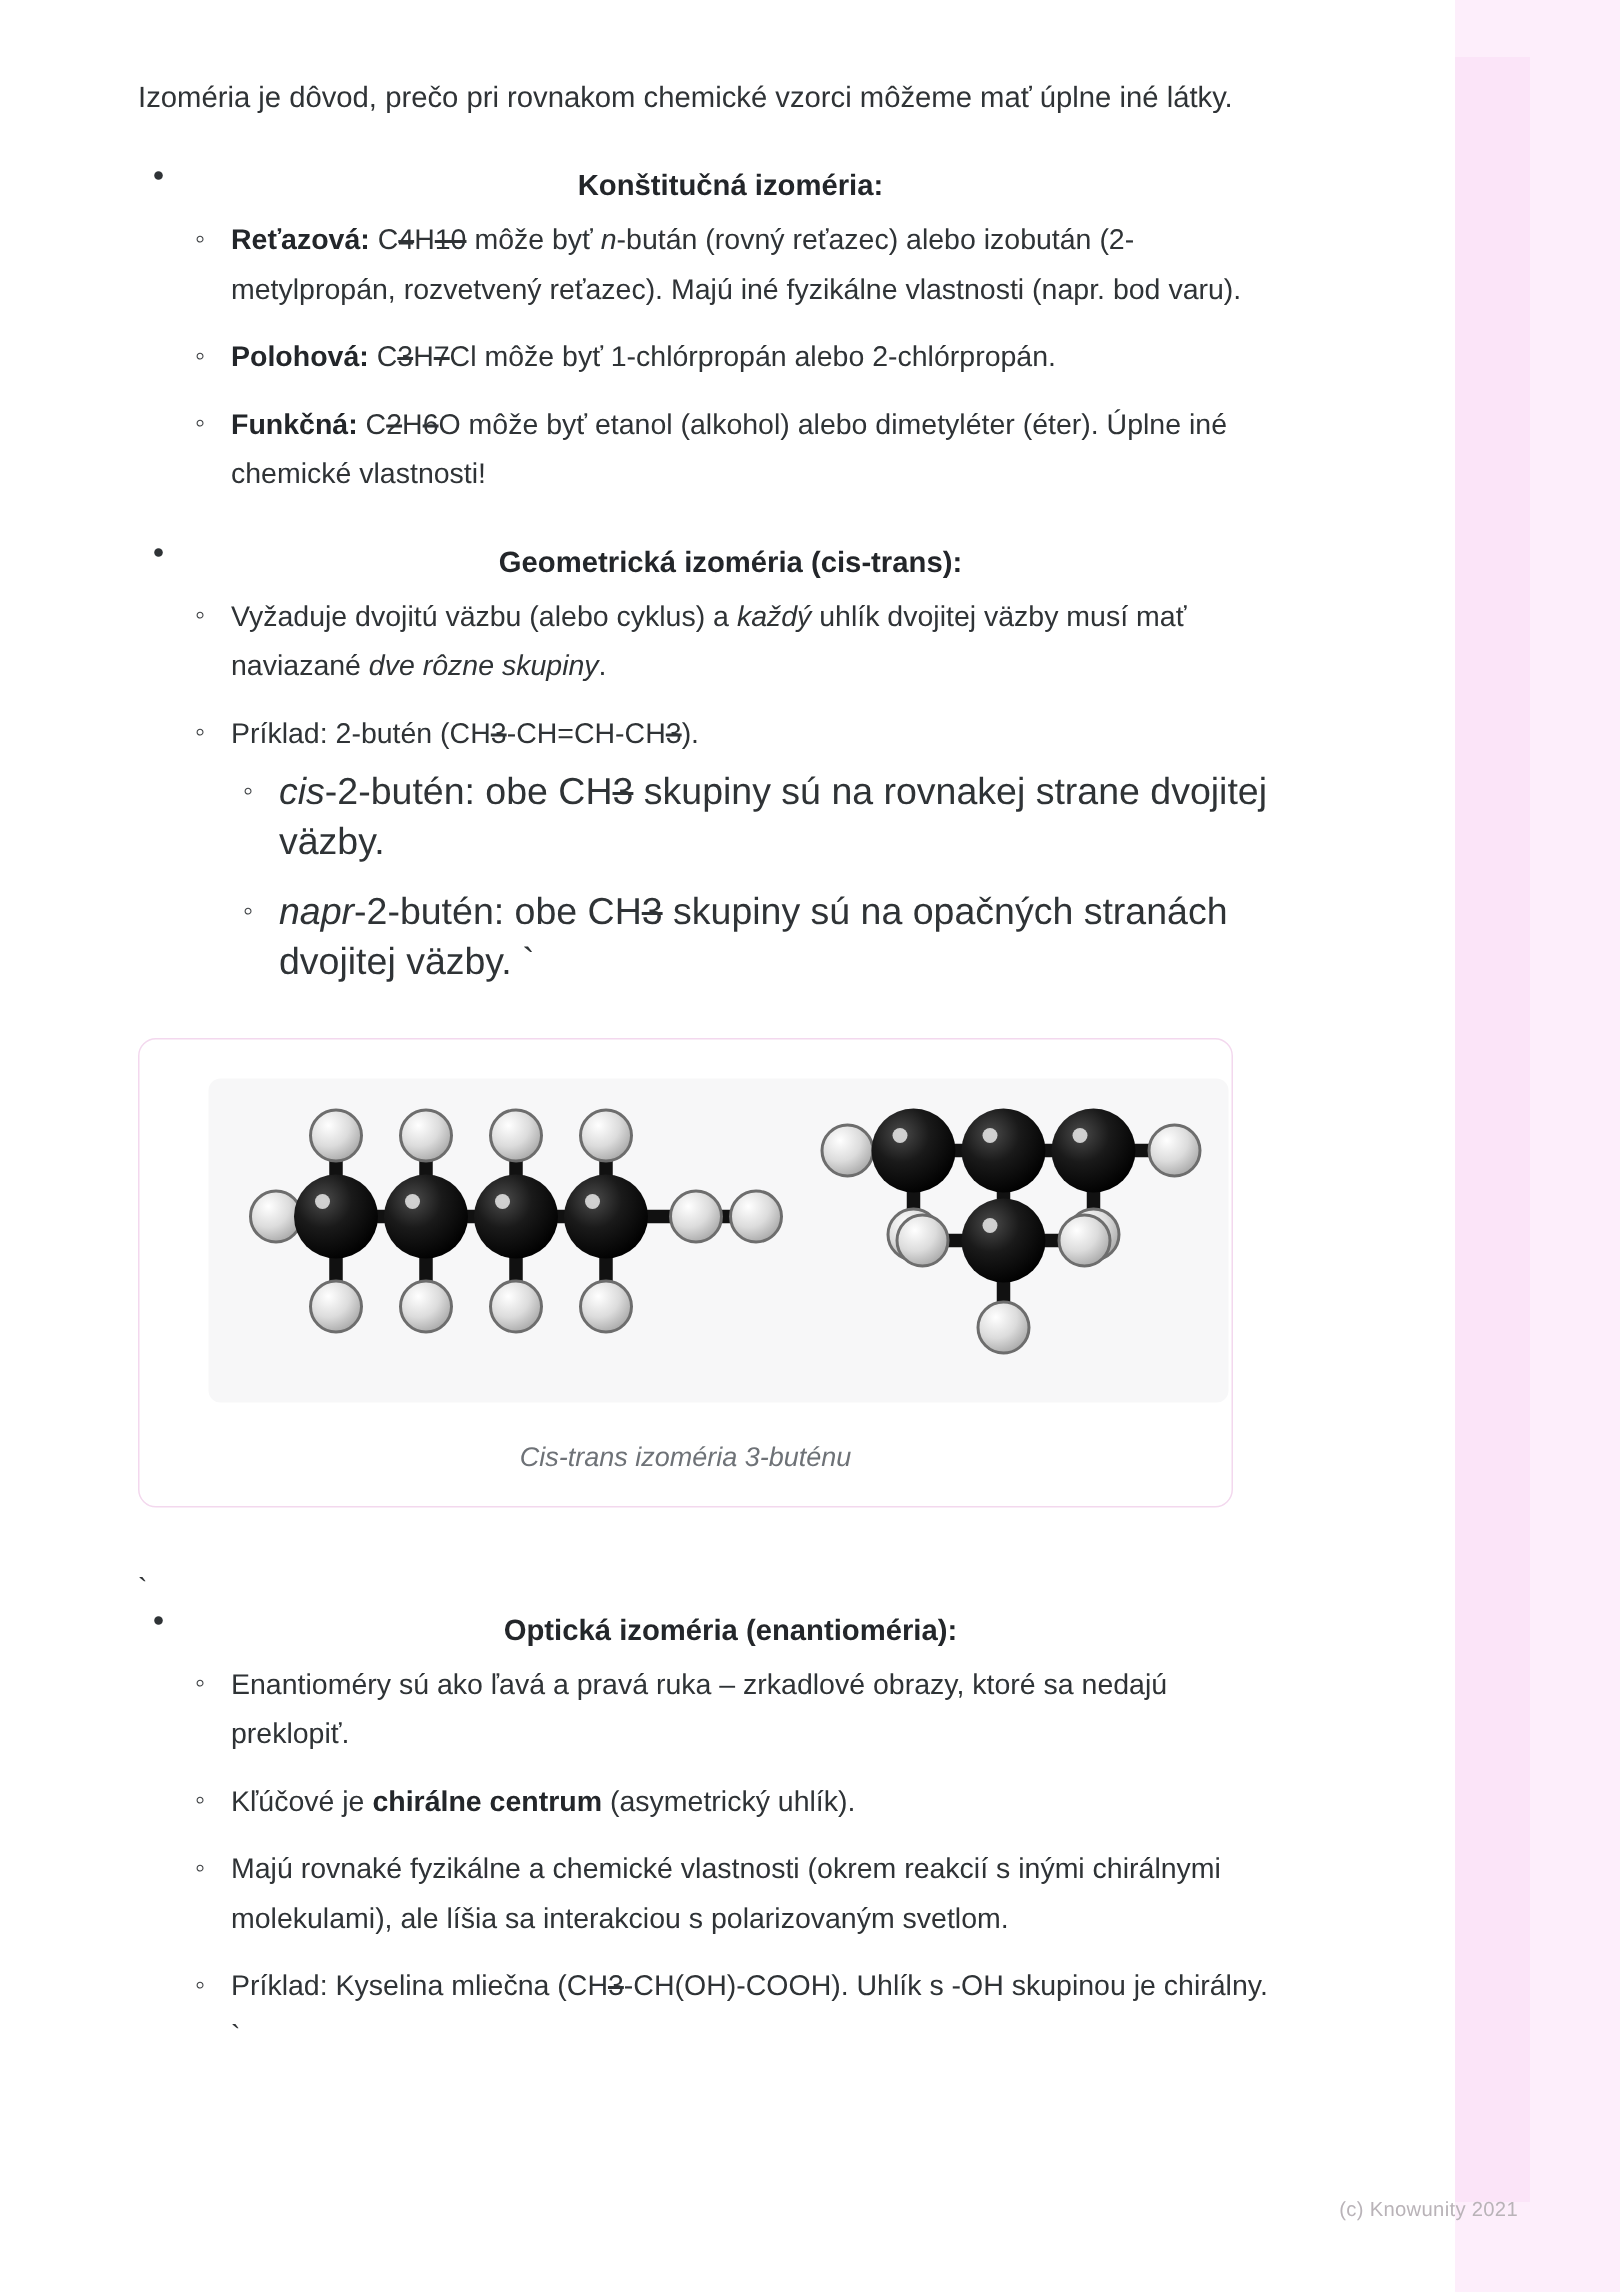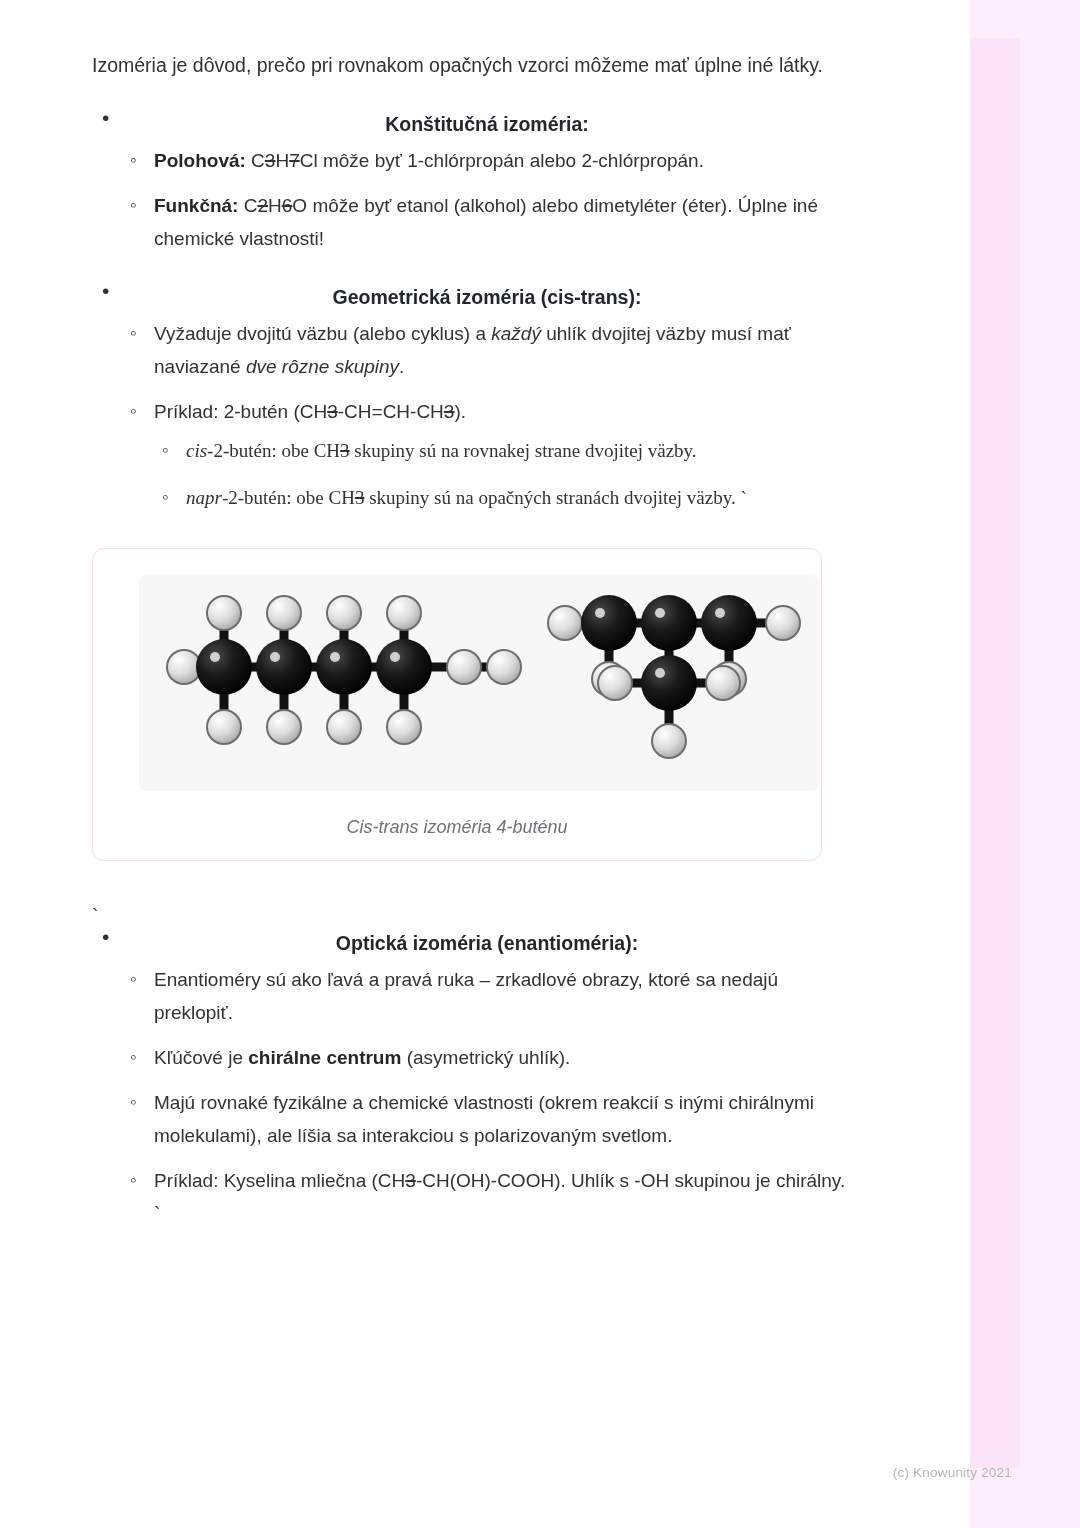--- a/index.html
+++ b/index.html
@@ -99,23 +99,22 @@
   }
   ul.l3 {
     list-style: none;
     margin: 6px 0 0 0;
     padding: 0;
   }
   ul.l3 > li {
     position: relative;
     padding-left: 32px;
     margin-bottom: 14px;
-    font-size: 19px;
+    font-size: 25px;
     line-height: 33px;
-    font-family: Liberation Serif, serif;
   }
   ul.l3 > li::before {
     content: "◦";
     position: absolute;
     left: 8px;
     top: -1px;
     font-size: 19px;
     color: #3d4043;
   }
   b, strong { color: #23262a; font-weight: bold; }
@@ -166,27 +165,28 @@
 <body>
 
 <div class="page">
 
   <div class="margin-strip">
     <div class="strip-inner"></div>
   </div>
 
   <div class="content">
 
-    <p class="intro">Izoméria je dôvod, prečo pri rovnakom opačných vzorci môžeme mať úplne iné látky.</p>
+    <p class="intro">Izoméria je dôvod, prečo pri rovnakom chemické vzorci môžeme mať úplne iné látky.</p>
 
     <ul class="l1">
 
       <li class="bullet">
         <div class="head">Konštitučná izoméria:</div>
         <ul class="l2">
+          <li><b>Reťazová:</b> C<span class="strike">4</span>H<span class="strike">10</span> môže byť <i>n</i>-bután (rovný reťazec) alebo izobután (2-metylpropán, rozvetvený reťazec). Majú iné fyzikálne vlastnosti (napr. bod varu).</li>
           <li><b>Polohová:</b> C<span class="strike">3</span>H<span class="strike">7</span>Cl môže byť 1-chlórpropán alebo 2-chlórpropán.</li>
           <li><b>Funkčná:</b> C<span class="strike">2</span>H<span class="strike">6</span>O môže byť etanol (alkohol) alebo dimetyléter (éter). Úplne iné chemické vlastnosti!</li>
         </ul>
       </li>
 
       <div class="gap-a"></div>
 
       <li class="bullet">
         <div class="head">Geometrická izoméria (cis-trans):</div>
         <ul class="l2">
@@ -294,21 +294,21 @@
             <circle cx="530" cy="108" r="28" fill="url(#cgrad)"></circle>
           </g>
           <g fill="#ffffff" opacity="0.75">
             <circle cx="461" cy="38" r="5"></circle>
             <circle cx="521" cy="38" r="5"></circle>
             <circle cx="581" cy="38" r="5"></circle>
             <circle cx="521" cy="98" r="5"></circle>
           </g>
         </svg>
       </div>
-      <div class="caption">Cis-trans izoméria 4-buténu</div>
+      <div class="caption">Cis-trans izoméria 3-buténu</div>
     </div>
 
     <div class="backtick-line">`</div>
 
     <ul class="l1 sec2">
       <li class="bullet">
         <div class="head">Optická izoméria (enantioméria):</div>
         <ul class="l2">
           <li>Enantioméry sú ako ľavá a pravá ruka – zrkadlové obrazy, ktoré sa nedajú preklopiť.</li>
           <li>Kľúčové je <b>chirálne centrum</b> (asymetrický uhlík).</li>

